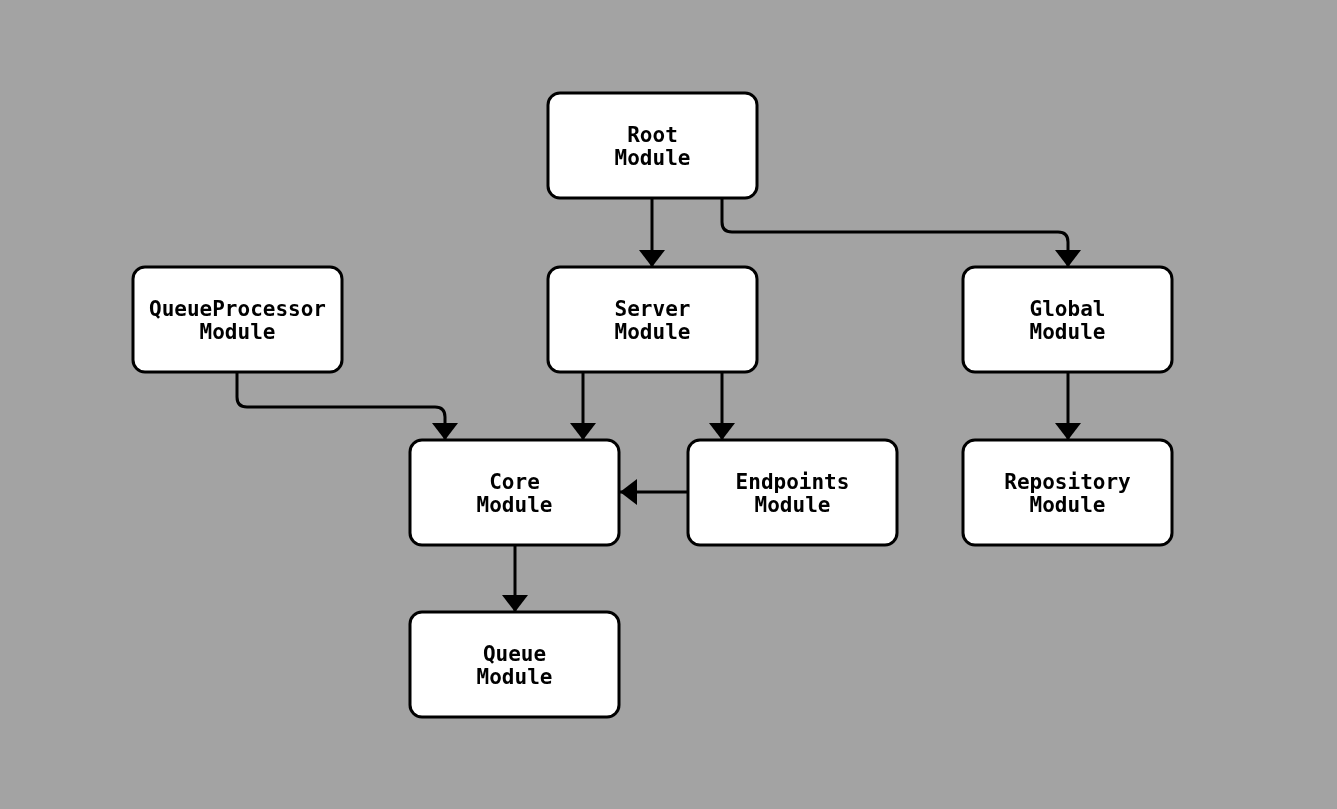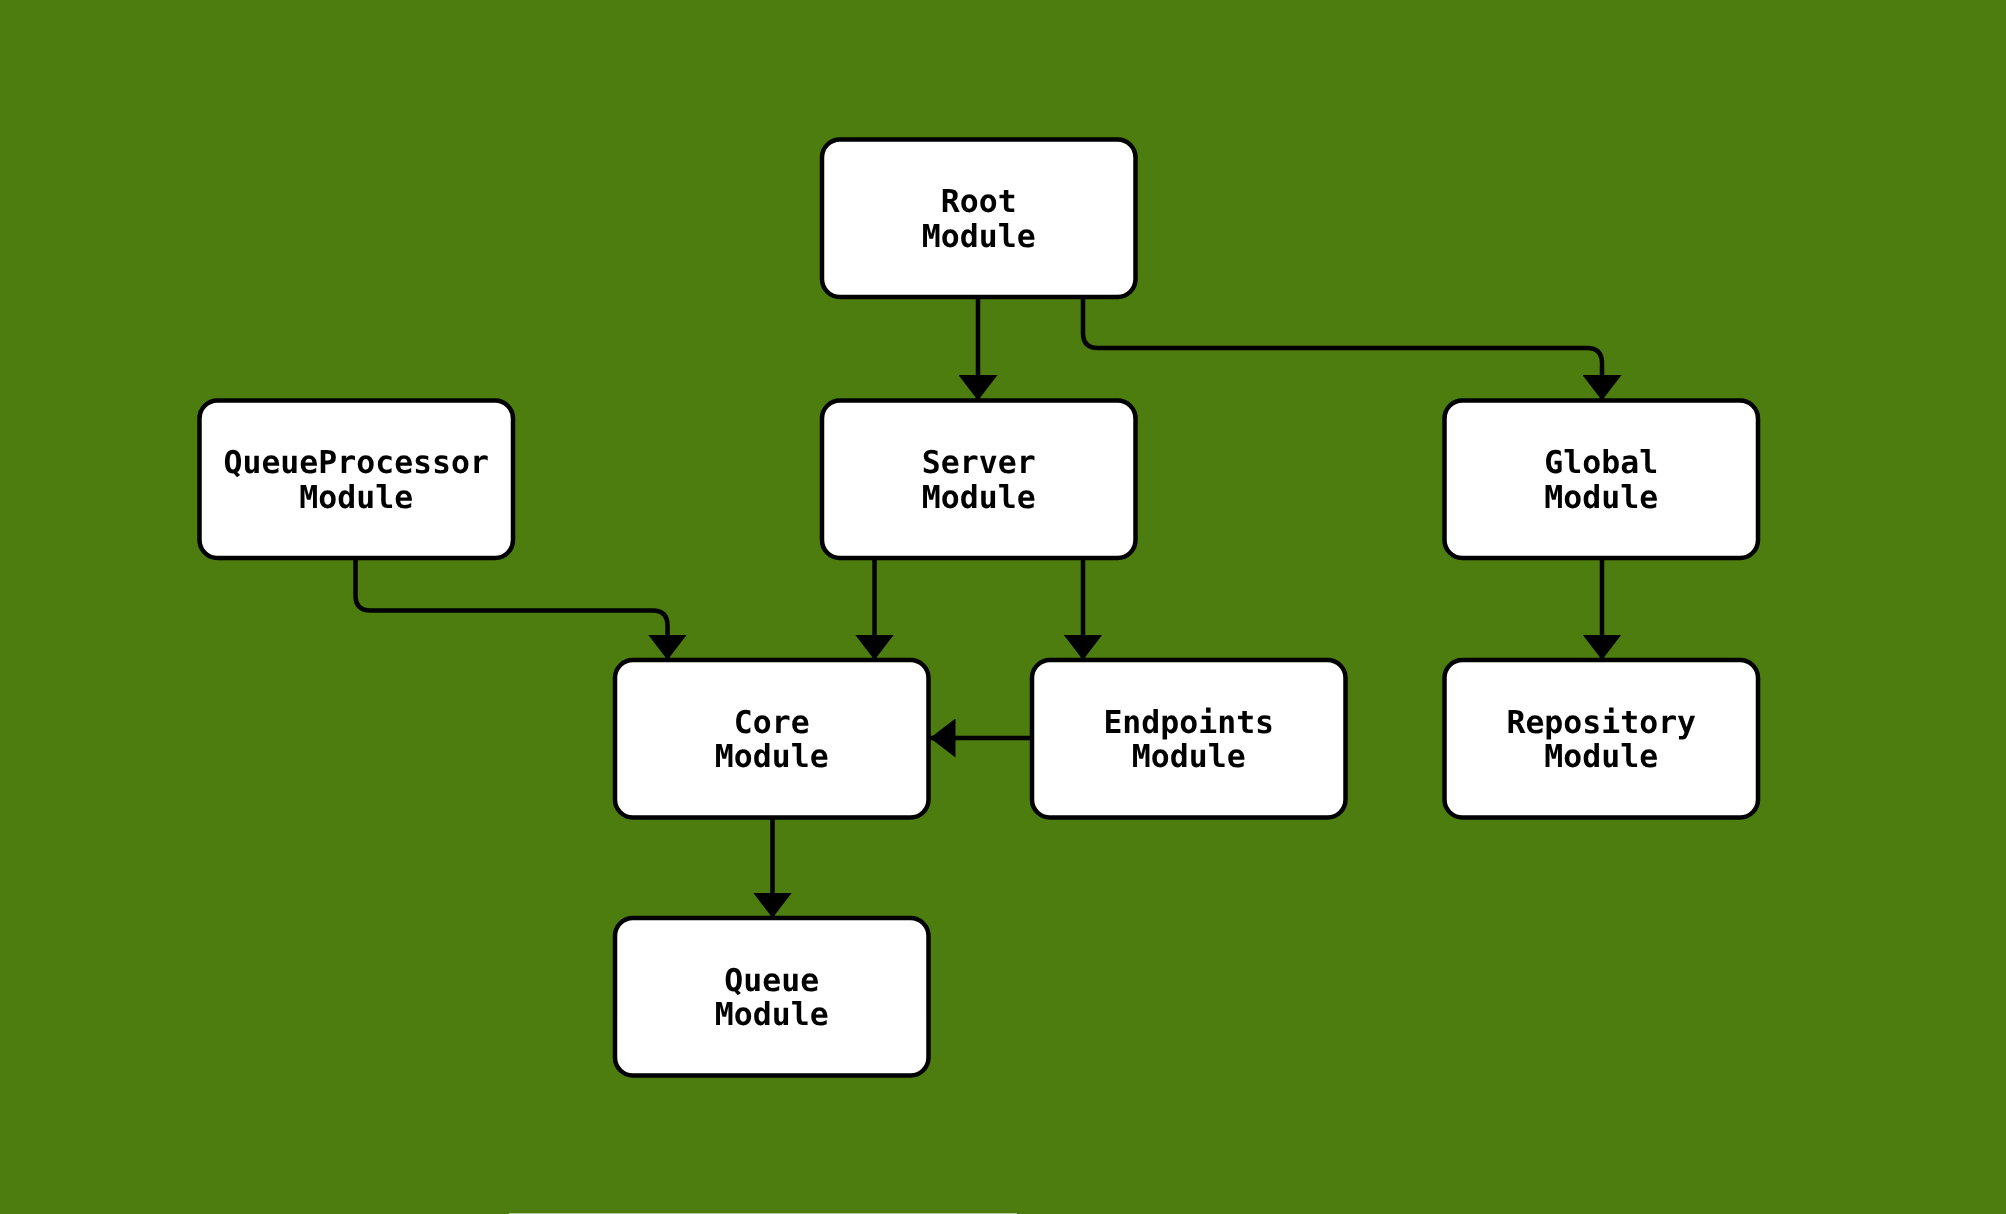--- a/index.html
+++ b/index.html
@@ -16,21 +16,21 @@
   }
   svg text {
     font-family: "DejaVu Sans Mono", "Liberation Mono", monospace;
     font-weight: bold;
     font-size: 21px;
   }
 </style>
 </head>
 <body>
 
-<div class="canvas" style="background: #4d7c0f; text-align: center;">
+<div class="canvas" style="background: #a3a3a3; text-align: center;">
   <svg id="diagram" width="1337" height="809" viewBox="0 0 1337 809">
     <defs>
       <marker id="arrowhead" markerUnits="userSpaceOnUse" markerWidth="17" markerHeight="26" viewBox="0 0 17 26" refX="17" refY="13" orient="auto">
         <path d="M0,0 L17,13 L0,26 Z" fill="#000000"></path>
       </marker>
     </defs>
     <g id="edges-layer">
         <path d="M652,198 L652,267" fill="none" stroke="#000000" stroke-width="3" marker-end="url(#arrowhead)"></path>
         <path d="M722,198 L722,222 Q722,232 732,232 L1058,232 Q1068,232 1068,242 L1068,267" fill="none" stroke="#000000" stroke-width="3" marker-end="url(#arrowhead)"></path>
         <path d="M237,372 L237,397 Q237,407 247,407 L435,407 Q445,407 445,417 L445,440" fill="none" stroke="#000000" stroke-width="3" marker-end="url(#arrowhead)"></path>

